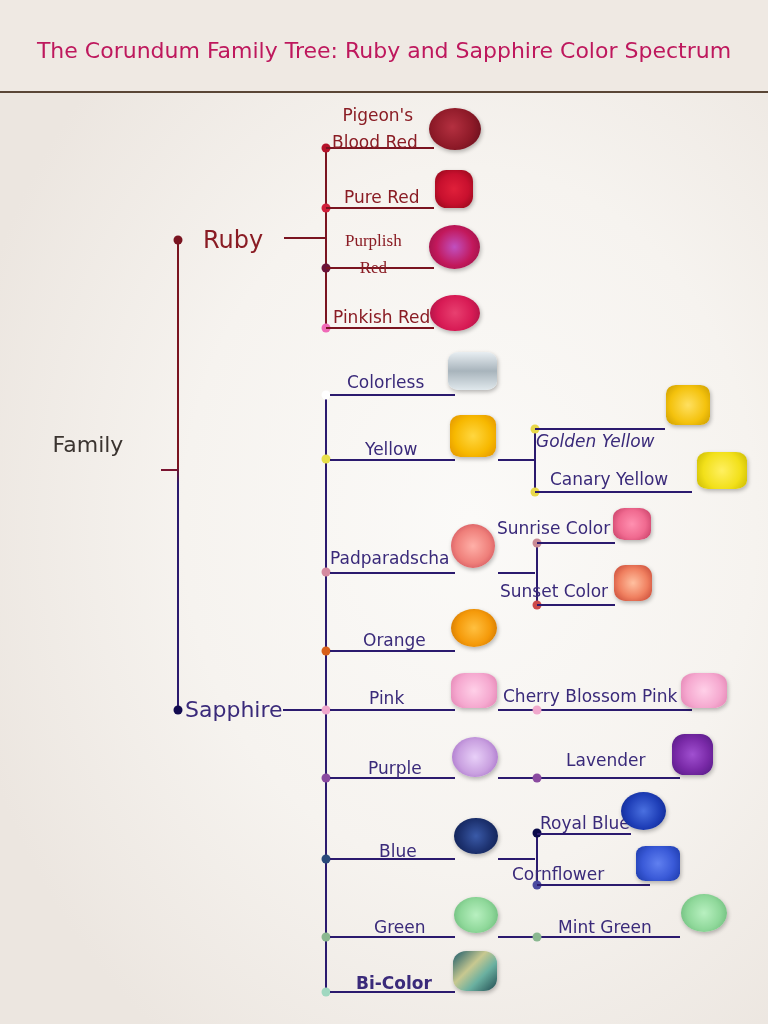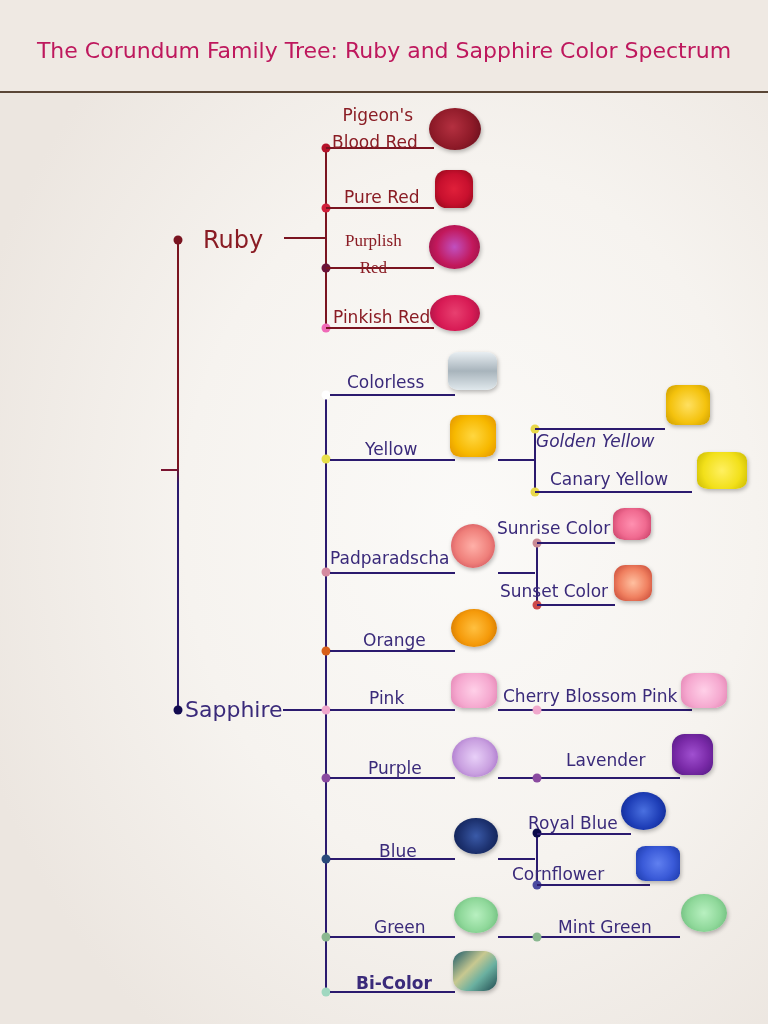--- a/index.html
+++ b/index.html
@@ -22,20 +22,21 @@
   .oct{border-radius:22%;}
 </style>
 </head>
 <body>
 
 <div class="header"></div>
 <div class="title">The Corundum Family Tree: Ruby and Sapphire Color Spectrum</div>
 <div class="rule"></div>
 
 <div class="root">
+  <div>Family</div>
 </div>
 <div class="hline" style="left:161px;top:469px;width:17px;background:#7a1430;"></div>
 <div class="vline" style="left:177px;top:240px;height:470px;background:linear-gradient(#7a1420 0%,#7a1420 48%,#2b1a6e 52%,#2b1a6e 100%);"></div>
 
 <div class="dot" style="left:178px;top:240px;background:#7a1420;"></div>
 <div class="lbl ruby-c" style="left:203px;top:228px;font-size:24px;">Ruby</div>
 <div class="hline" style="left:284px;top:237px;width:42px;background:#7a1420;"></div>
 <div class="vline" style="left:325px;top:147px;height:182px;background:#7a1420;"></div>
 
 <div class="dot" style="left:326px;top:148px;background:#b5122a;"></div>
@@ -128,21 +129,21 @@
 <div class="gem cush" style="left:672px;top:734px;width:41px;height:41px;background:radial-gradient(circle,#a050d0,#7a2aa8 55%,#501880);"></div>
 
 <div class="dot" style="left:326px;top:859px;background:#2a4a7a;"></div>
 <div class="hline" style="left:330px;top:858px;width:125px;background:#2b1a6e;"></div>
 <div class="lbl sap-c" style="left:379px;top:843px;">Blue</div>
 <div class="gem oval" style="left:454px;top:818px;width:44px;height:36px;background:radial-gradient(circle,#3a5aa8,#1d3270 55%,#0a1a48);"></div>
 <div class="hline" style="left:498px;top:858px;width:37px;background:#2b1a6e;"></div>
 <div class="vline" style="left:536px;top:833px;height:53px;background:#2b1a6e;"></div>
 <div class="dot" style="left:537px;top:833px;background:#0a0a4a;"></div>
 <div class="hline" style="left:537px;top:833px;width:94px;background:#2b1a6e;"></div>
-<div class="lbl sap-c" style="left:528px;top:815px;">Royal Blue</div>
+<div class="lbl sap-c" style="left:540px;top:815px;">Royal Blue</div>
 <div class="gem oval" style="left:621px;top:792px;width:45px;height:38px;background:radial-gradient(circle,#4a70e0,#1f3fb8 55%,#0a2080);"></div>
 <div class="dot" style="left:537px;top:885px;background:#4a4aa0;"></div>
 <div class="hline" style="left:537px;top:884px;width:113px;background:#2b1a6e;"></div>
 <div class="lbl sap-c" style="left:512px;top:866px;">Cornflower</div>
 <div class="gem oct" style="left:636px;top:846px;width:44px;height:35px;background:radial-gradient(circle,#6080f0,#3a5ad8 55%,#1a38a8);"></div>
 
 <div class="dot" style="left:326px;top:937px;background:#8ab890;"></div>
 <div class="hline" style="left:330px;top:936px;width:125px;background:#2b1a6e;"></div>
 <div class="lbl sap-c" style="left:374px;top:919px;">Green</div>
 <div class="gem oval" style="left:454px;top:897px;width:44px;height:36px;background:radial-gradient(circle,#b8f0c0,#8fd89a 55%,#60b070);"></div>

